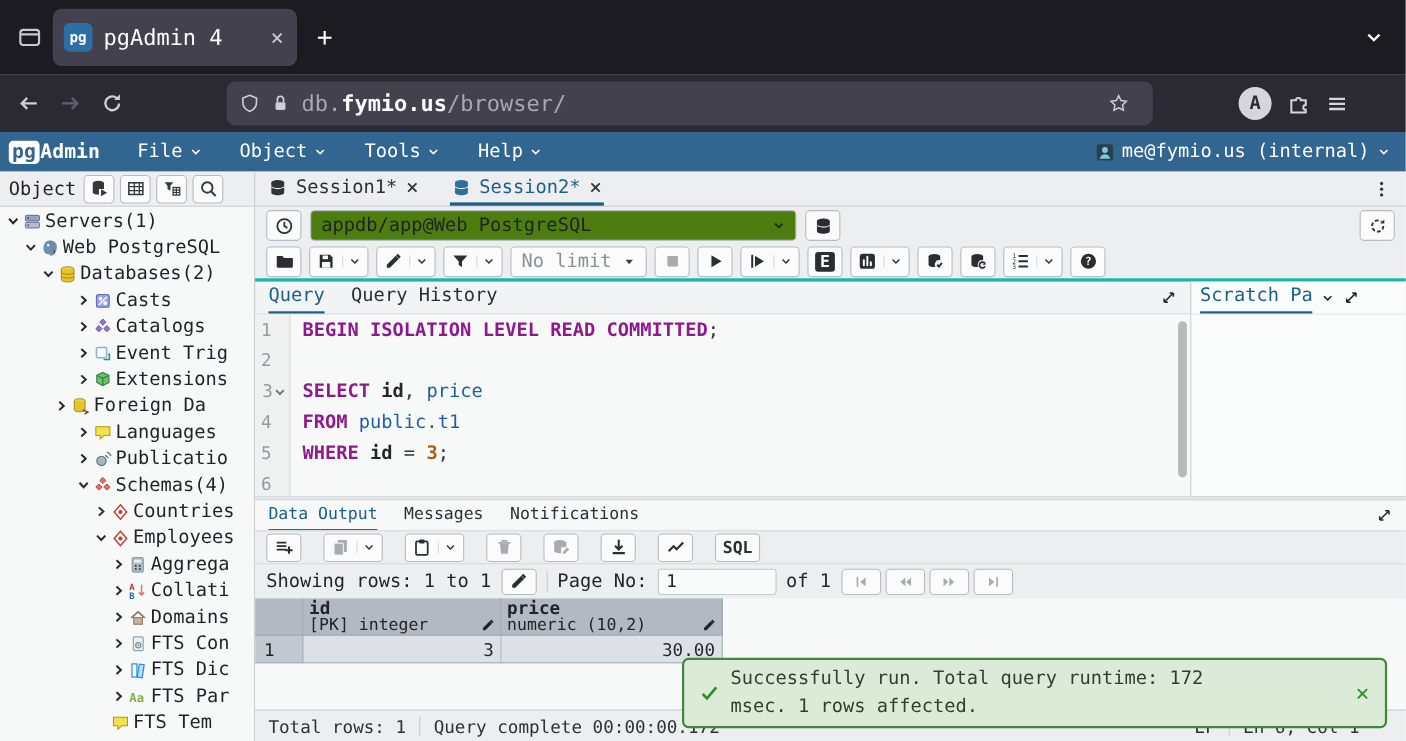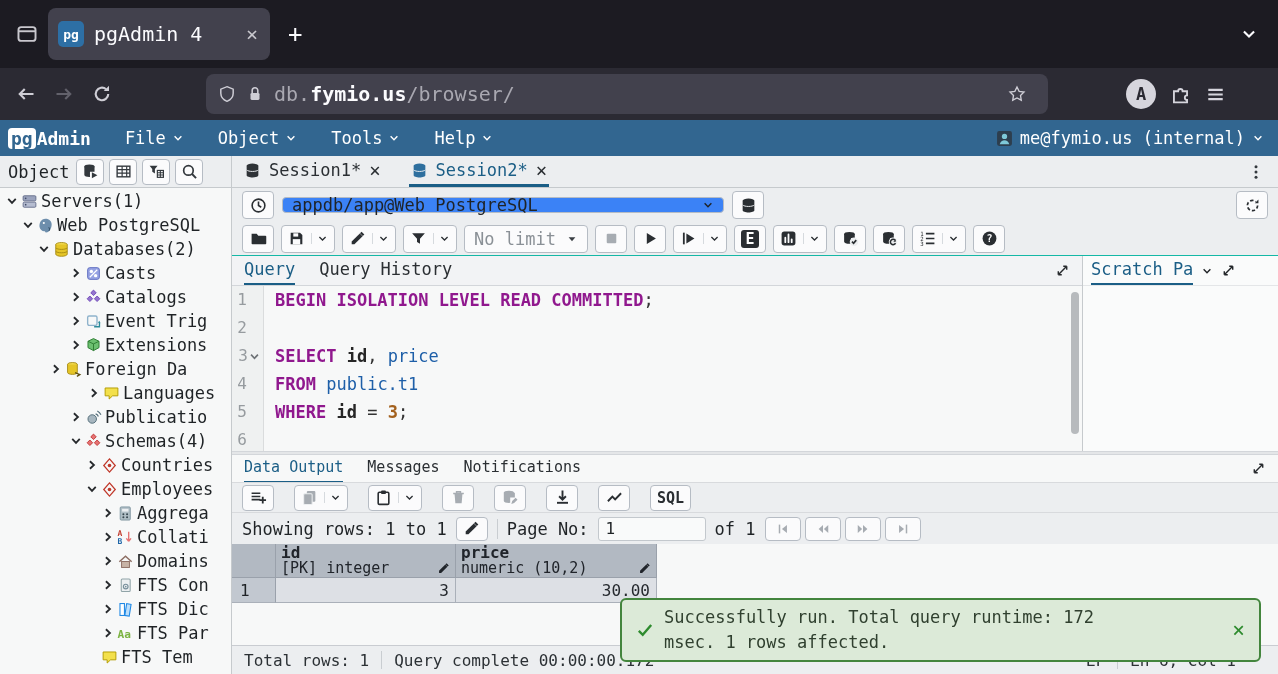--- a/index.html
+++ b/index.html
@@ -75,25 +75,25 @@
   .tree-ico svg{width:17px;height:17px}
   .tree-lbl{overflow:hidden}
 
   .qtool{flex:1;display:flex;flex-direction:column;min-width:0}
   .connrow{height:34px;background:#eceef0;display:flex;align-items:center;gap:8px;padding:0 10px}
   .btn{height:28px;min-width:32px;background:#fbfbfc;border:1px solid #b6bcc4;border-radius:4px;color:#2a2e32;display:inline-flex;align-items:center;justify-content:center;padding:0 6px;font-size:15px;gap:5px}
   .btn svg{width:17px;height:17px}
   .btn .chev{border-left:1px solid #d6dade;padding-left:5px;margin-left:1px;display:flex}
   .btn .chev svg{width:11px;height:11px}
   .btn.disabled{color:#a7acb2}
-  .connsel{width:442px;height:16px;background:#3b82f6;border:1px solid #b6bcc4;border-radius:4px;display:flex;align-items:center;padding:0 9px;font-size:17px}
+  .connsel{width:442px;height:28px;background:#4d7c0f;border:1px solid #b6bcc4;border-radius:4px;display:flex;align-items:center;padding:0 9px;font-size:17px}
   .connsel .v{flex:1;white-space:nowrap;overflow:hidden}
   .connsel svg{width:12px;height:12px}
   .spacer{flex:1}
-  .toolrow{height:34px;background:#eceef0;display:flex;align-items:center;gap:7px;padding:0 10px;border-bottom:1px solid #14b8a6}
+  .toolrow{height:34px;background:#eceef0;display:flex;align-items:center;gap:7px;padding:0 10px;border-bottom:3px solid #14b8a6}
   .limitsel{width:124px;height:28px;background:#fbfbfc;border:1px solid #b6bcc4;border-radius:4px;display:flex;align-items:center;padding:0 9px;font-size:17px;color:#8a9096}
   .limitsel .v{flex:1}
   .limitsel svg{width:12px;height:12px;color:#3a3f44}
   .ebox{font-weight:bold;font-size:15px;background:#2a2e32;color:#fff;border-radius:3px;width:18px;height:18px;display:flex;align-items:center;justify-content:center}
 
   .qsplit{flex:1;display:flex;min-height:0}
   .qleft{flex:1;display:flex;flex-direction:column;min-width:0;position:relative}
   .ptabs{height:30px;display:flex;align-items:center;padding:0 12px;border-bottom:1px solid #d3d6da;font-size:17px}
   .ptab{color:#2b2f33;border-bottom:2px solid transparent;line-height:27px}
   .ptab.active{color:#1b5e86;border-bottom-color:#1b5e86}
@@ -462,21 +462,21 @@
         </span>
         <span class="tree-ico">
           <svg viewBox="0 0 16 16" xmlns="http://www.w3.org/2000/svg">
             <ellipse cx="7" cy="3.2" rx="4.6" ry="1.8" fill="#f0d84e" stroke="#a08511" stroke-width=".8"></ellipse>
             <path d="M2.4 3.2v7.6c0 1 2 1.8 4.6 1.8s4.6-.8 4.6-1.8V3.2" fill="#e5c527" stroke="#a08511" stroke-width=".8"></path>
             <path d="M9.5 11l4.5 1.8-2.8 1.7" fill="none" stroke="#5d4f10" stroke-width="1.2"></path>
           </svg>
         </span>
         <span class="tree-lbl">Foreign Da</span>
       </div>
-      <div class="tree-row" style="padding-left: 68px; margin-left: 18px;">
+      <div class="tree-row" style="padding-left: 68px;">
         <span class="expander right">
           <svg viewBox="0 0 16 16" xmlns="http://www.w3.org/2000/svg">
             <path d="M3 5.2L8 10.6l5-5.4" fill="none" stroke="currentColor" stroke-width="2.4"></path>
           </svg>
         </span>
         <span class="tree-ico">
           <svg viewBox="0 0 16 16" xmlns="http://www.w3.org/2000/svg">
             <path d="M2 2.8h12v7.4H9l-3.2 3v-3H2z" fill="#f3e04b" stroke="#b39b00" stroke-width=".9"></path>
           </svg>
         </span>

